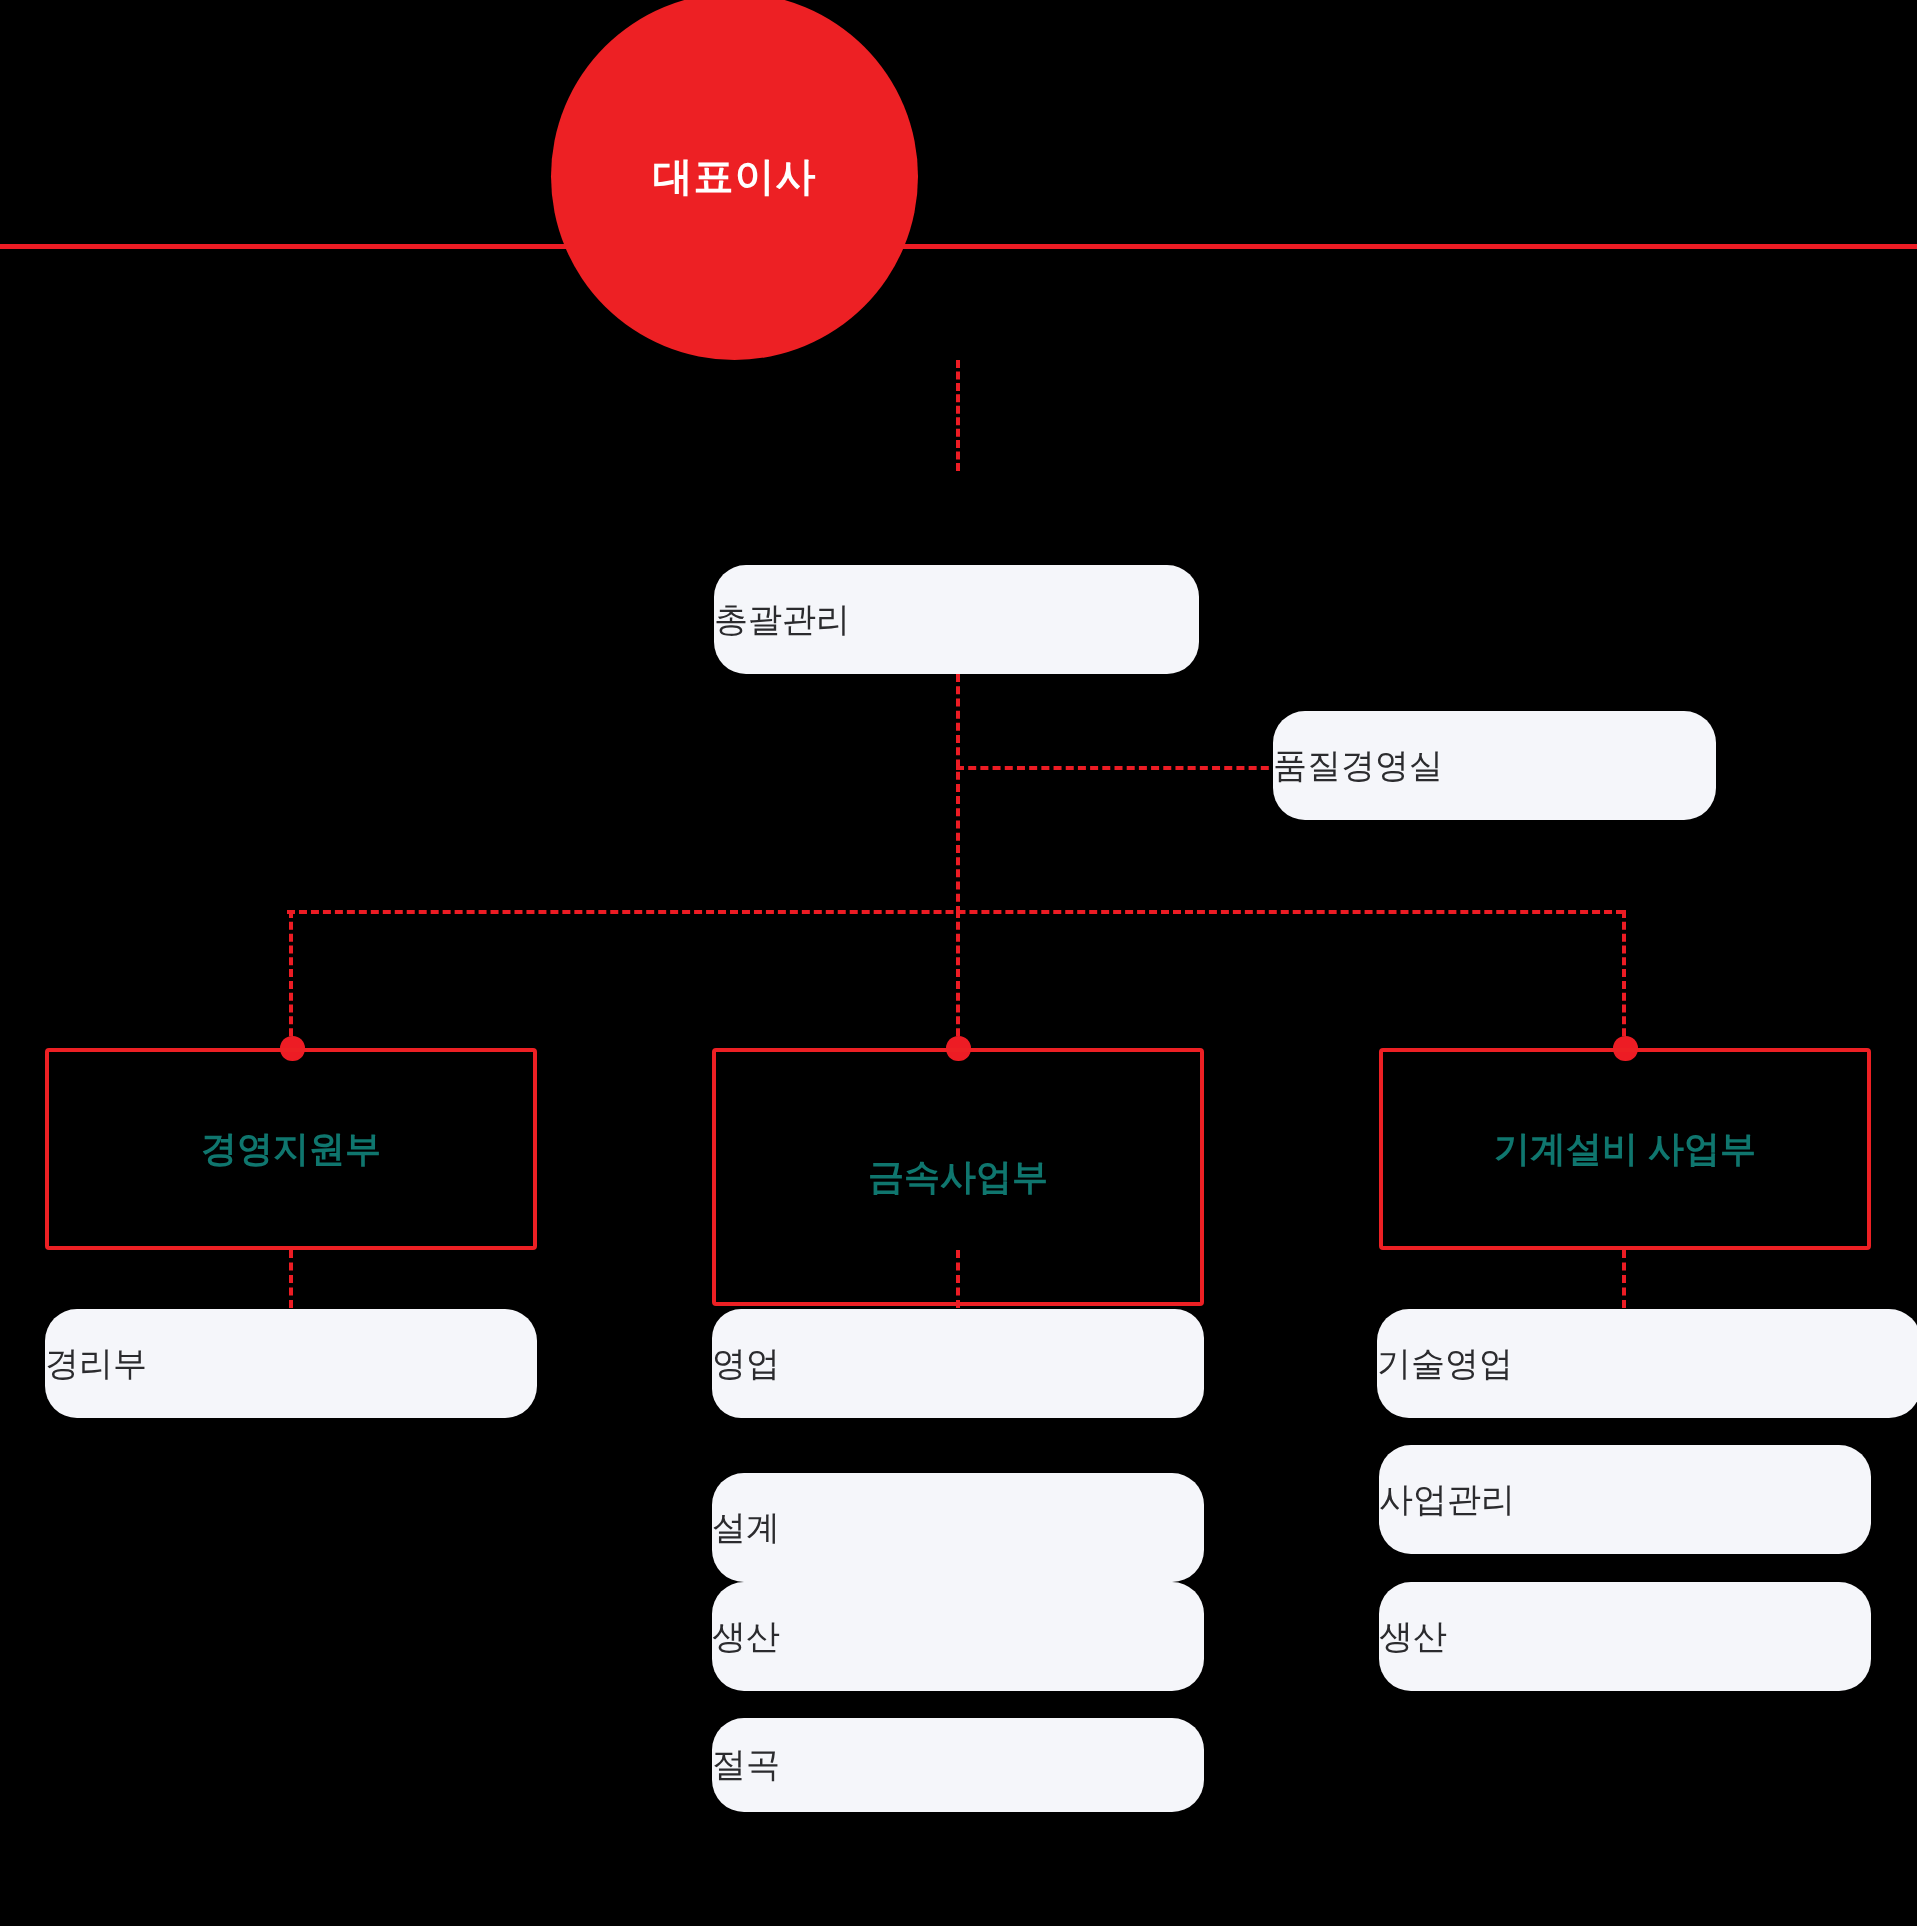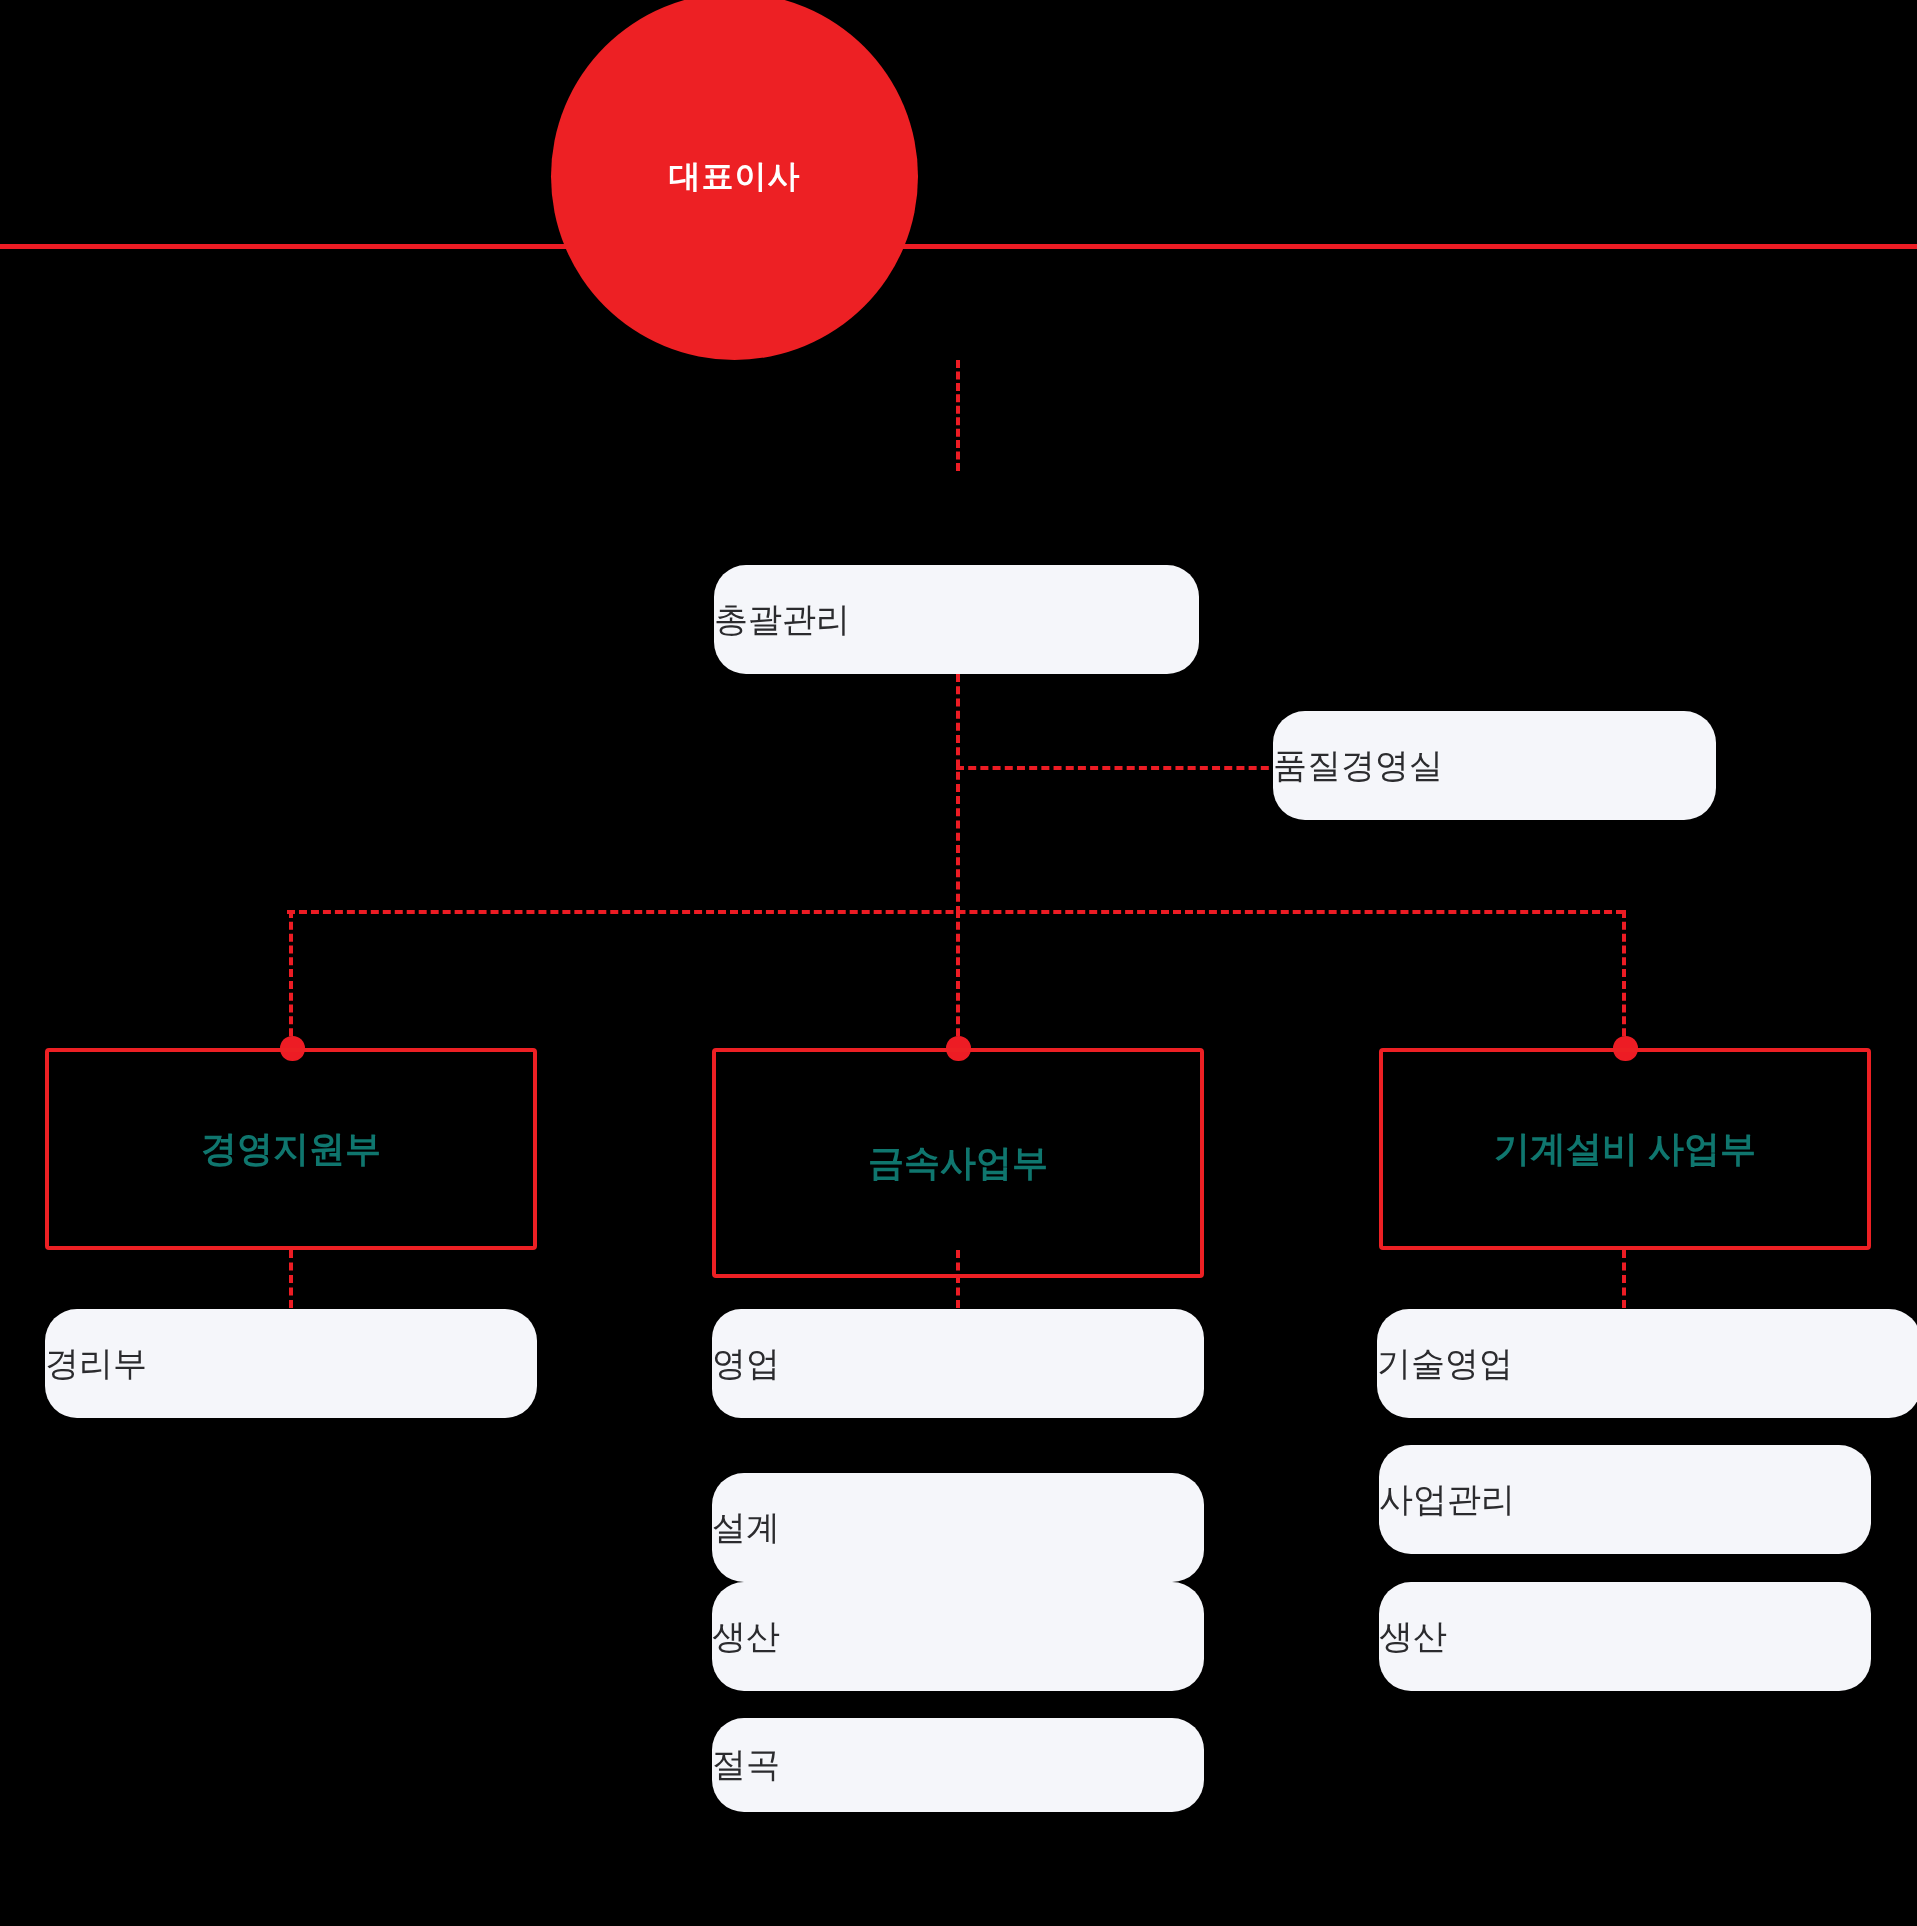--- a/index.html
+++ b/index.html
@@ -25,21 +25,21 @@
   }
 
   
   .ceo-circle {
     position:absolute;
     width:367px; height:367px; border-radius:50%;
     background:#ED2024;
     display:flex; align-items:center; justify-content:center;
   }
   .ceo-circle .ceo-label {
-    color:#ffffff; font-size:32px; font-weight:700; letter-spacing:0.9px;
+    color:#ffffff; font-size:40px; font-weight:700; letter-spacing:0.9px;
     line-height:1; white-space:nowrap;
   }
 
   
   .pill {
     position:absolute;
     background:#F5F6FA;
     border-radius:32px;
     display:flex; align-items:center; justify-content:flex-start;
     color:#2B2B2E;
@@ -91,21 +91,21 @@
   <div class="dash-v" style="left:1622px; top:910px; height:138px;"></div>
 
   <div class="dot" style="left:280px; top:1036px;"></div>
   <div class="dot" style="left:946px; top:1036px;"></div>
   <div class="dot" style="left:1613px; top:1036px;"></div>
 
   <div class="division" style="left:45px; top:1048px; width:492px; height:202px;">
     <span>경영지원부</span>
   </div>
 
-  <div class="division" style="left:712px; top:1048px; width:492px; height:230px;">
+  <div class="division" style="left:712px; top:1048px; width:492px; height:258px;">
     <span>금속사업부</span>
   </div>
 
   <div class="division" style="left:1379px; top:1048px; width:492px; height:202px;">
     <span>기계설비 사업부</span>
   </div>
 
   <div class="dash-v" style="left:289px; top:1250px; height:58px;"></div>
   <div class="dash-v" style="left:956px; top:1250px; height:58px;"></div>
   <div class="dash-v" style="left:1622px; top:1250px; height:58px;"></div>

